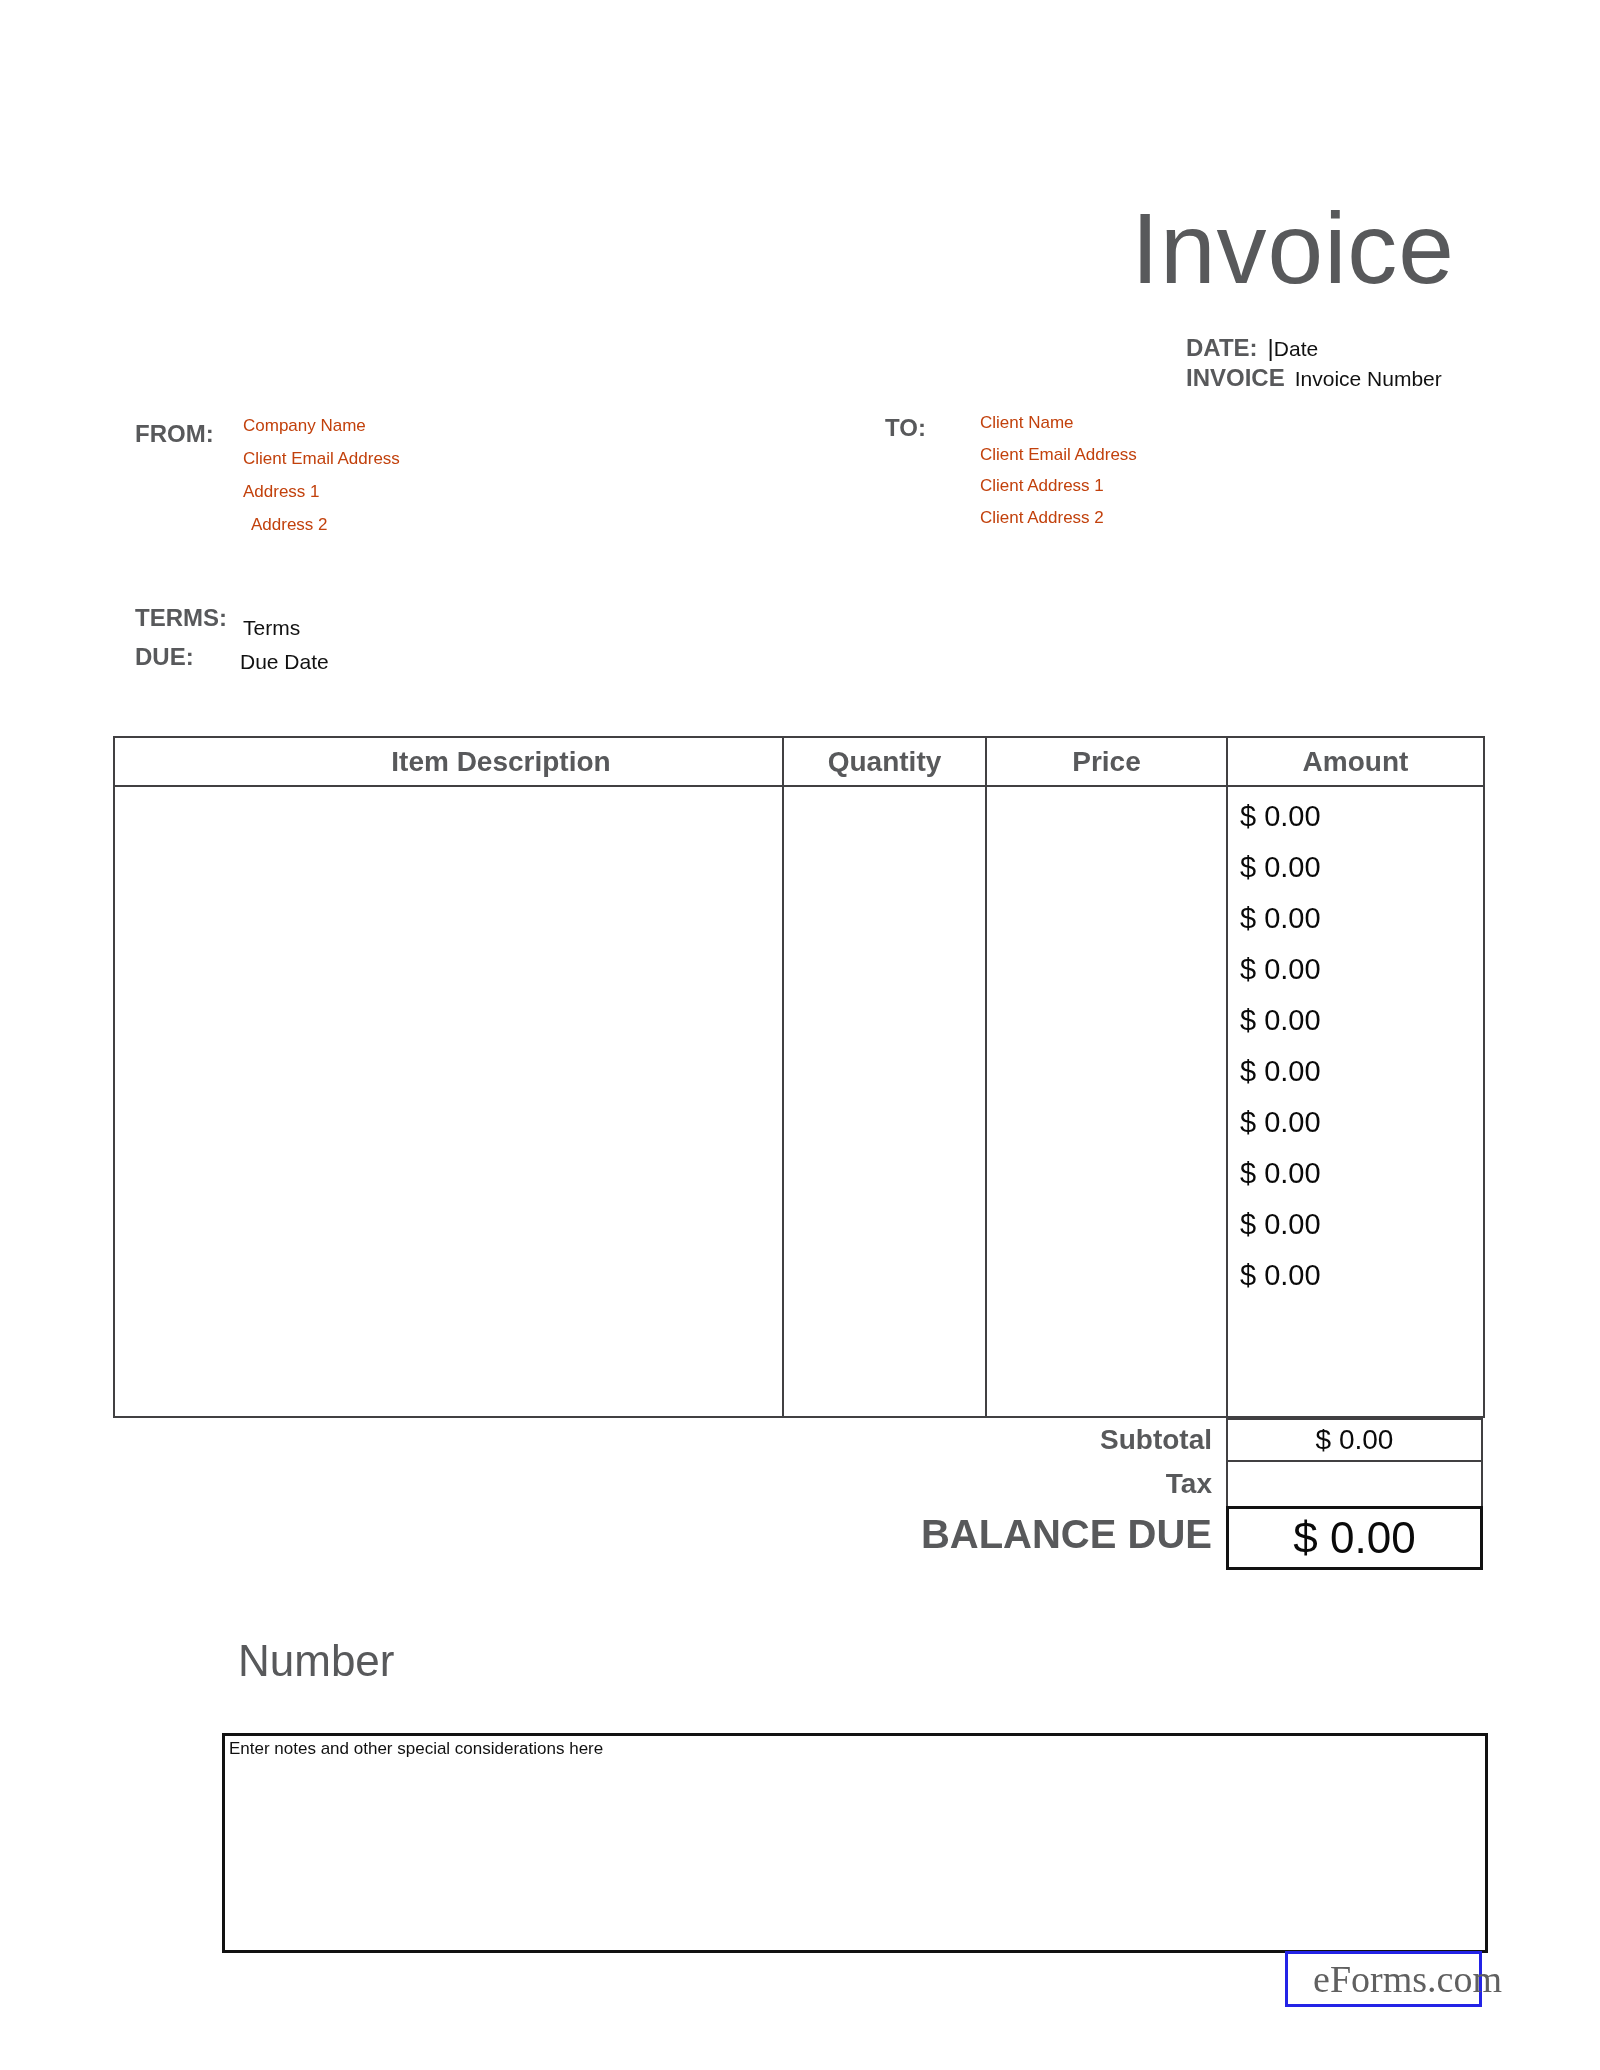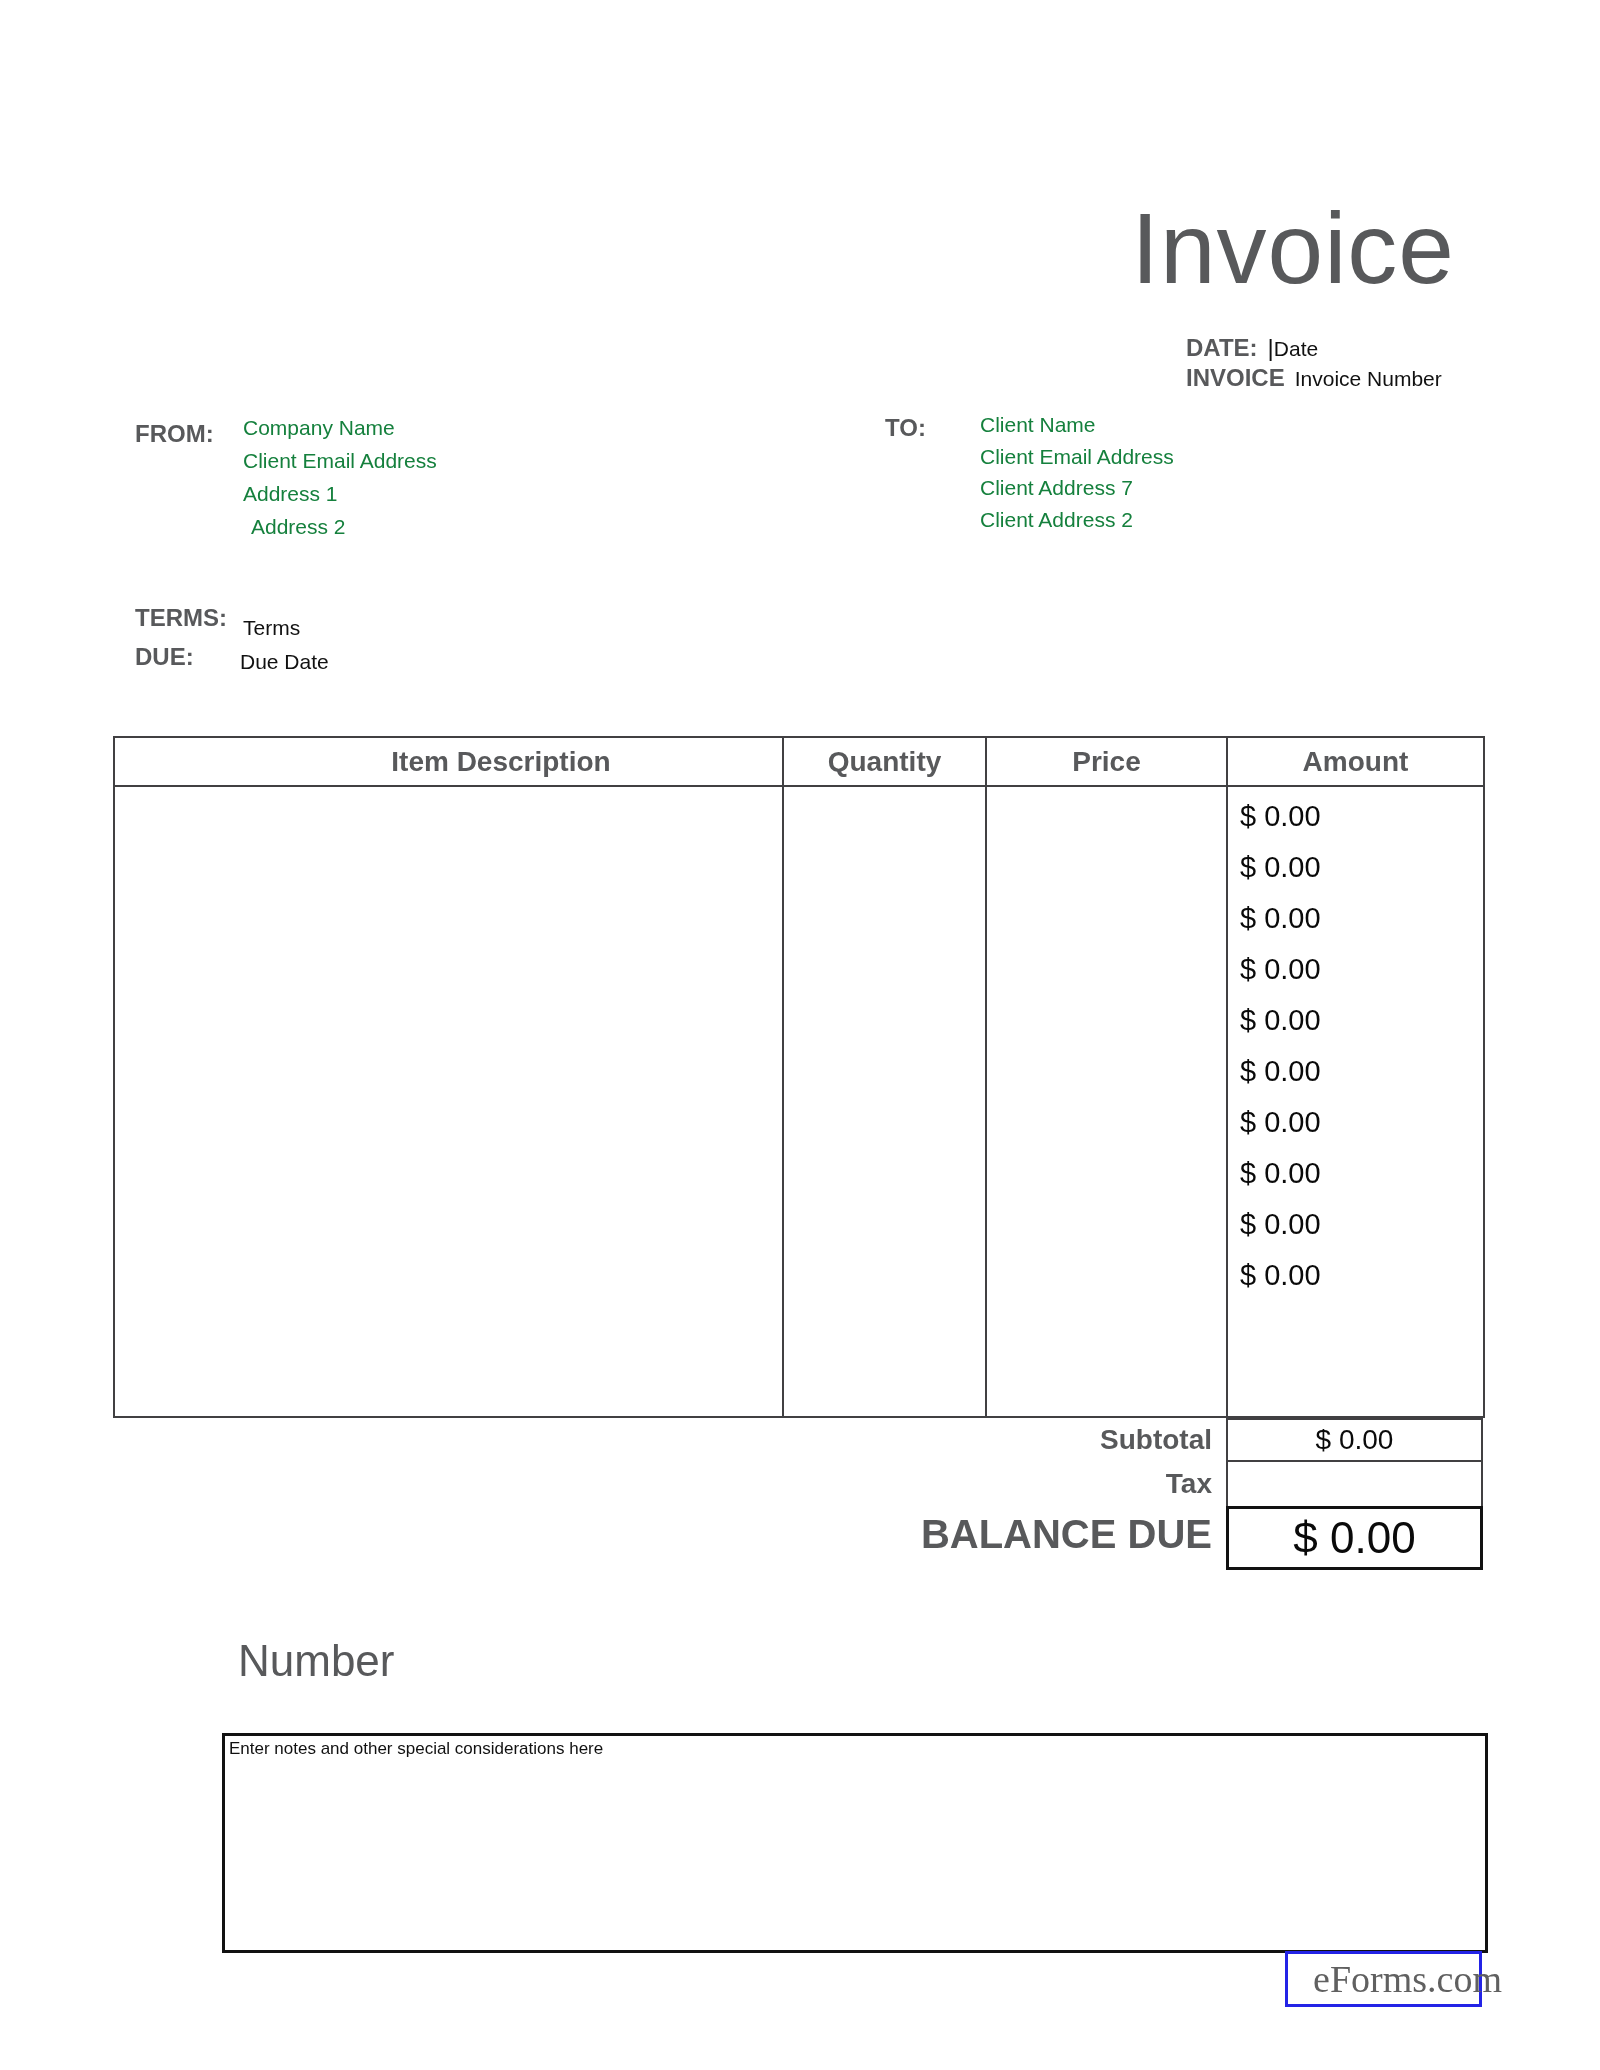--- a/index.html
+++ b/index.html
@@ -30,21 +30,21 @@
 
   
   .block-label{font-size:24px; font-weight:bold; color:#58595b;}
   .from-label{left:135px; top:420px;}
   .to-label{left:885px; top:414px;}
   .addr-lines{display:flex; flex-direction:column;}
   .from-lines{left:243px; top:416px;}
   .from-lines .addr-line{height:33px;}
   .to-lines{left:980px; top:413px;}
   .to-lines .addr-line{height:31.5px;}
-  .addr-line{font-size:21px; color:#15803d;}
+  .addr-line{font-size:17px; color:#c2410c;}
   .addr-line.indented{padding-left:8px;}
 
   .terms-label{left:135px; top:604px;}
   .due-label{left:135px; top:643px;}
   .terms-value{left:243px; top:616px; font-size:21px; color:#111;}
   .due-value{left:240px; top:650px; font-size:21px; color:#111;}
 
   
   .table-frame{
     left:113px; top:736px;
@@ -137,21 +137,21 @@
     <div class="addr-line">Company Name</div>
     <div class="addr-line">Client Email Address</div>
     <div class="addr-line">Address 1</div>
     <div class="addr-line indented">Address 2</div>
   </div>
 
   <div class="abs block-label to-label">TO:</div>
   <div class="abs addr-lines to-lines">
     <div class="addr-line">Client Name</div>
     <div class="addr-line">Client Email Address</div>
-    <div class="addr-line">Client Address 7</div>
+    <div class="addr-line">Client Address 1</div>
     <div class="addr-line">Client Address 2</div>
   </div>
 
   <div class="abs block-label terms-label">TERMS:</div>
   <div class="abs block-label due-label">DUE:</div>
   <div class="abs terms-value">Terms</div>
   <div class="abs due-value">Due Date</div>
 
   <div class="abs table-frame"></div>
   <div class="abs header-sep"></div>

